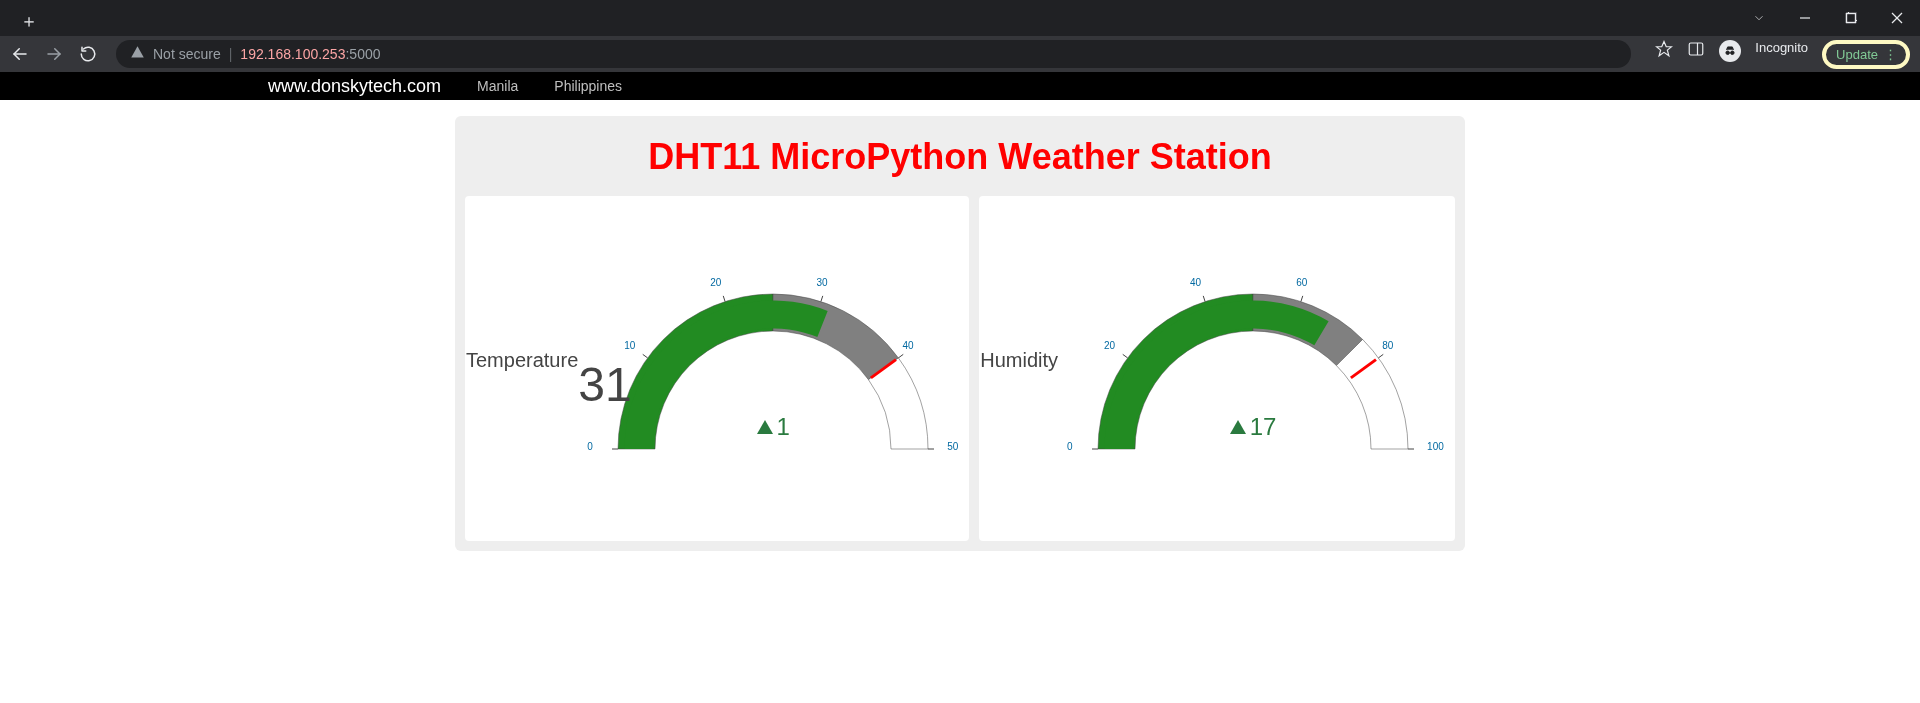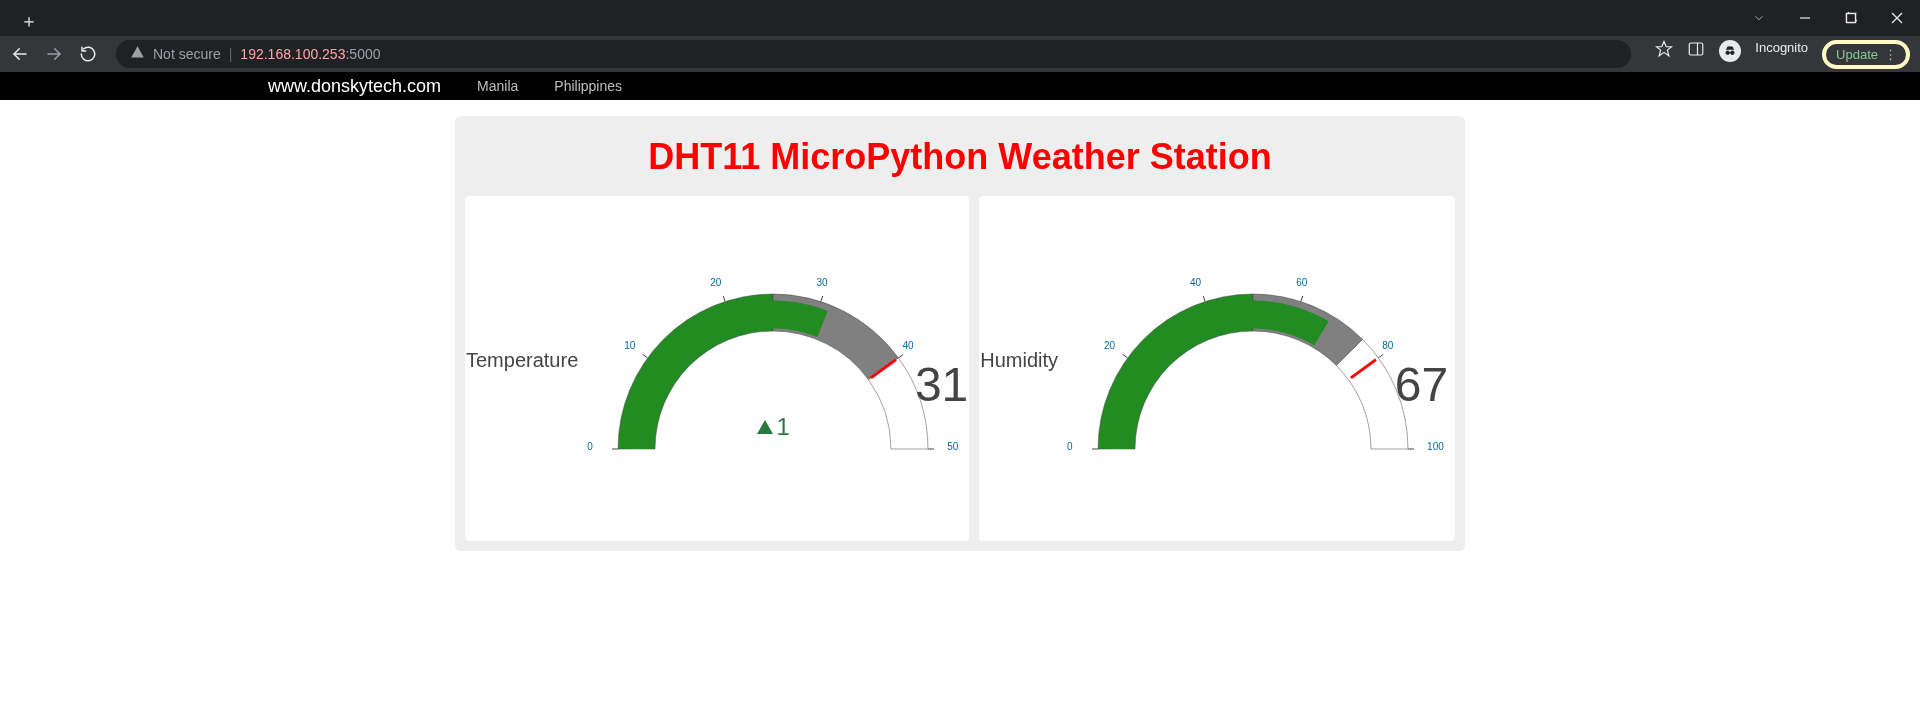--- a/index.html
+++ b/index.html
@@ -42,21 +42,21 @@
   .brand{font-size:18px;font-weight:400;color:#fff}
   .nav-link{font-size:14px;color:#bfbfbf}
 
   .card{width:1010px;margin:16px auto 12px;background:#eee;border-radius:6px;padding:20px 10px 10px}
   .headline{color:#ff0000;text-align:center;font-size:36px;font-weight:700;margin-bottom:18px}
   .gauges{display:flex;gap:10px}
   .gauge-box{flex:1;background:#fff;border-radius:4px;display:flex;flex-direction:row;align-items:center;padding:65px 1px 80px}
   .g-title{font-size:20px;color:#444;margin-bottom:2px}
   .g-wrap{position:relative;width:390px;height:200px}
   .g-wrap svg{position:absolute;inset:0}
-  .g-value{position:absolute;top:100px;left:0;right:0;text-align:right;font-size:48px;color:#444;line-height:1}
+  .g-value{position:absolute;top:100px;left:0;right:0;text-align:left;font-size:48px;color:#444;line-height:1}
   .g-delta{position:absolute;top:152px;left:0;right:0;text-align:center;font-size:24px;color:#2a7a3f;display:flex;align-items:center;justify-content:center;gap:4px}
   .g-delta .tri{width:0;height:0;border-left:8px solid transparent;border-right:8px solid transparent;border-bottom:14px solid #2a7a3f}
   .ticklbl{position:absolute;font-size:10px;color:#0369a1}
 </style>
 </head>
 <body>
 
 <div class="browser-top">
   <div class="tab-row">
     <span class="new-tab">＋</span>
@@ -193,21 +193,24 @@
               <path d="M 304.60155108391484 78.39844891608514 A 155 155 0 0 1 350 188 L 313 188 A 118 118 0 0 0 278.4386001800126 104.5613998199874 Z" fill="#ffffff" stroke="#444" stroke-width="0.5"></path>
               <path d="M 46.5 187.99999999999997 A 148.5 148.5 0 0 1 270.59265023893016 60.17980898991439 L 256.33949059791973 84.2805857460248 A 120.5 120.5 0 0 0 74.5 187.99999999999997 Z" fill="#228b22"></path>
               <line x1="317.970583144992" y1="98.65664165154408" x2="292.89105631936866" y2="116.87798447261075" stroke="#ff0000" stroke-width="3"></line>
               <line x1="40" y1="187.99999999999997" x2="34" y2="187.99999999999997" stroke="#444" stroke-width="1"></line>
               <line x1="69.60236587188317" y1="96.89328589466665" x2="64.74826390563348" y2="93.36657438091181" stroke="#444" stroke-width="1"></line>
               <line x1="147.10236587188317" y1="40.586239974251185" x2="145.24826390563348" y2="34.879900876480264" stroke="#444" stroke-width="1"></line>
               <line x1="242.89763412811686" y1="40.586239974251214" x2="244.75173609436655" y2="34.87990087648029" stroke="#444" stroke-width="1"></line>
               <line x1="320.39763412811686" y1="96.89328589466666" x2="325.25173609436655" y2="93.36657438091183" stroke="#444" stroke-width="1"></line>
               <line x1="350" y1="188" x2="356" y2="188" stroke="#444" stroke-width="1"></line>
             </svg>
-          <div class="g-value">67</div>
+          <div class="g-delta">
+              <span class="tri"></span>
+              <span>17</span>
+            </div>
         <div class="ticklbl" style="left: 9px; top: 180px;">0</div>
             <div class="ticklbl" style="left: 45.8491px; top: 78.9009px;">20</div>
             <div class="ticklbl" style="left: 131.849px; top: 16.4183px;">40</div>
             <div class="ticklbl" style="left: 238.151px; top: 16.4183px;">60</div>
             <div class="ticklbl" style="left: 324.151px; top: 78.9009px;">80</div>
             <div class="ticklbl" style="left: 369px; top: 180px;">100</div>
           </div>
       </div>
 
     </div>

